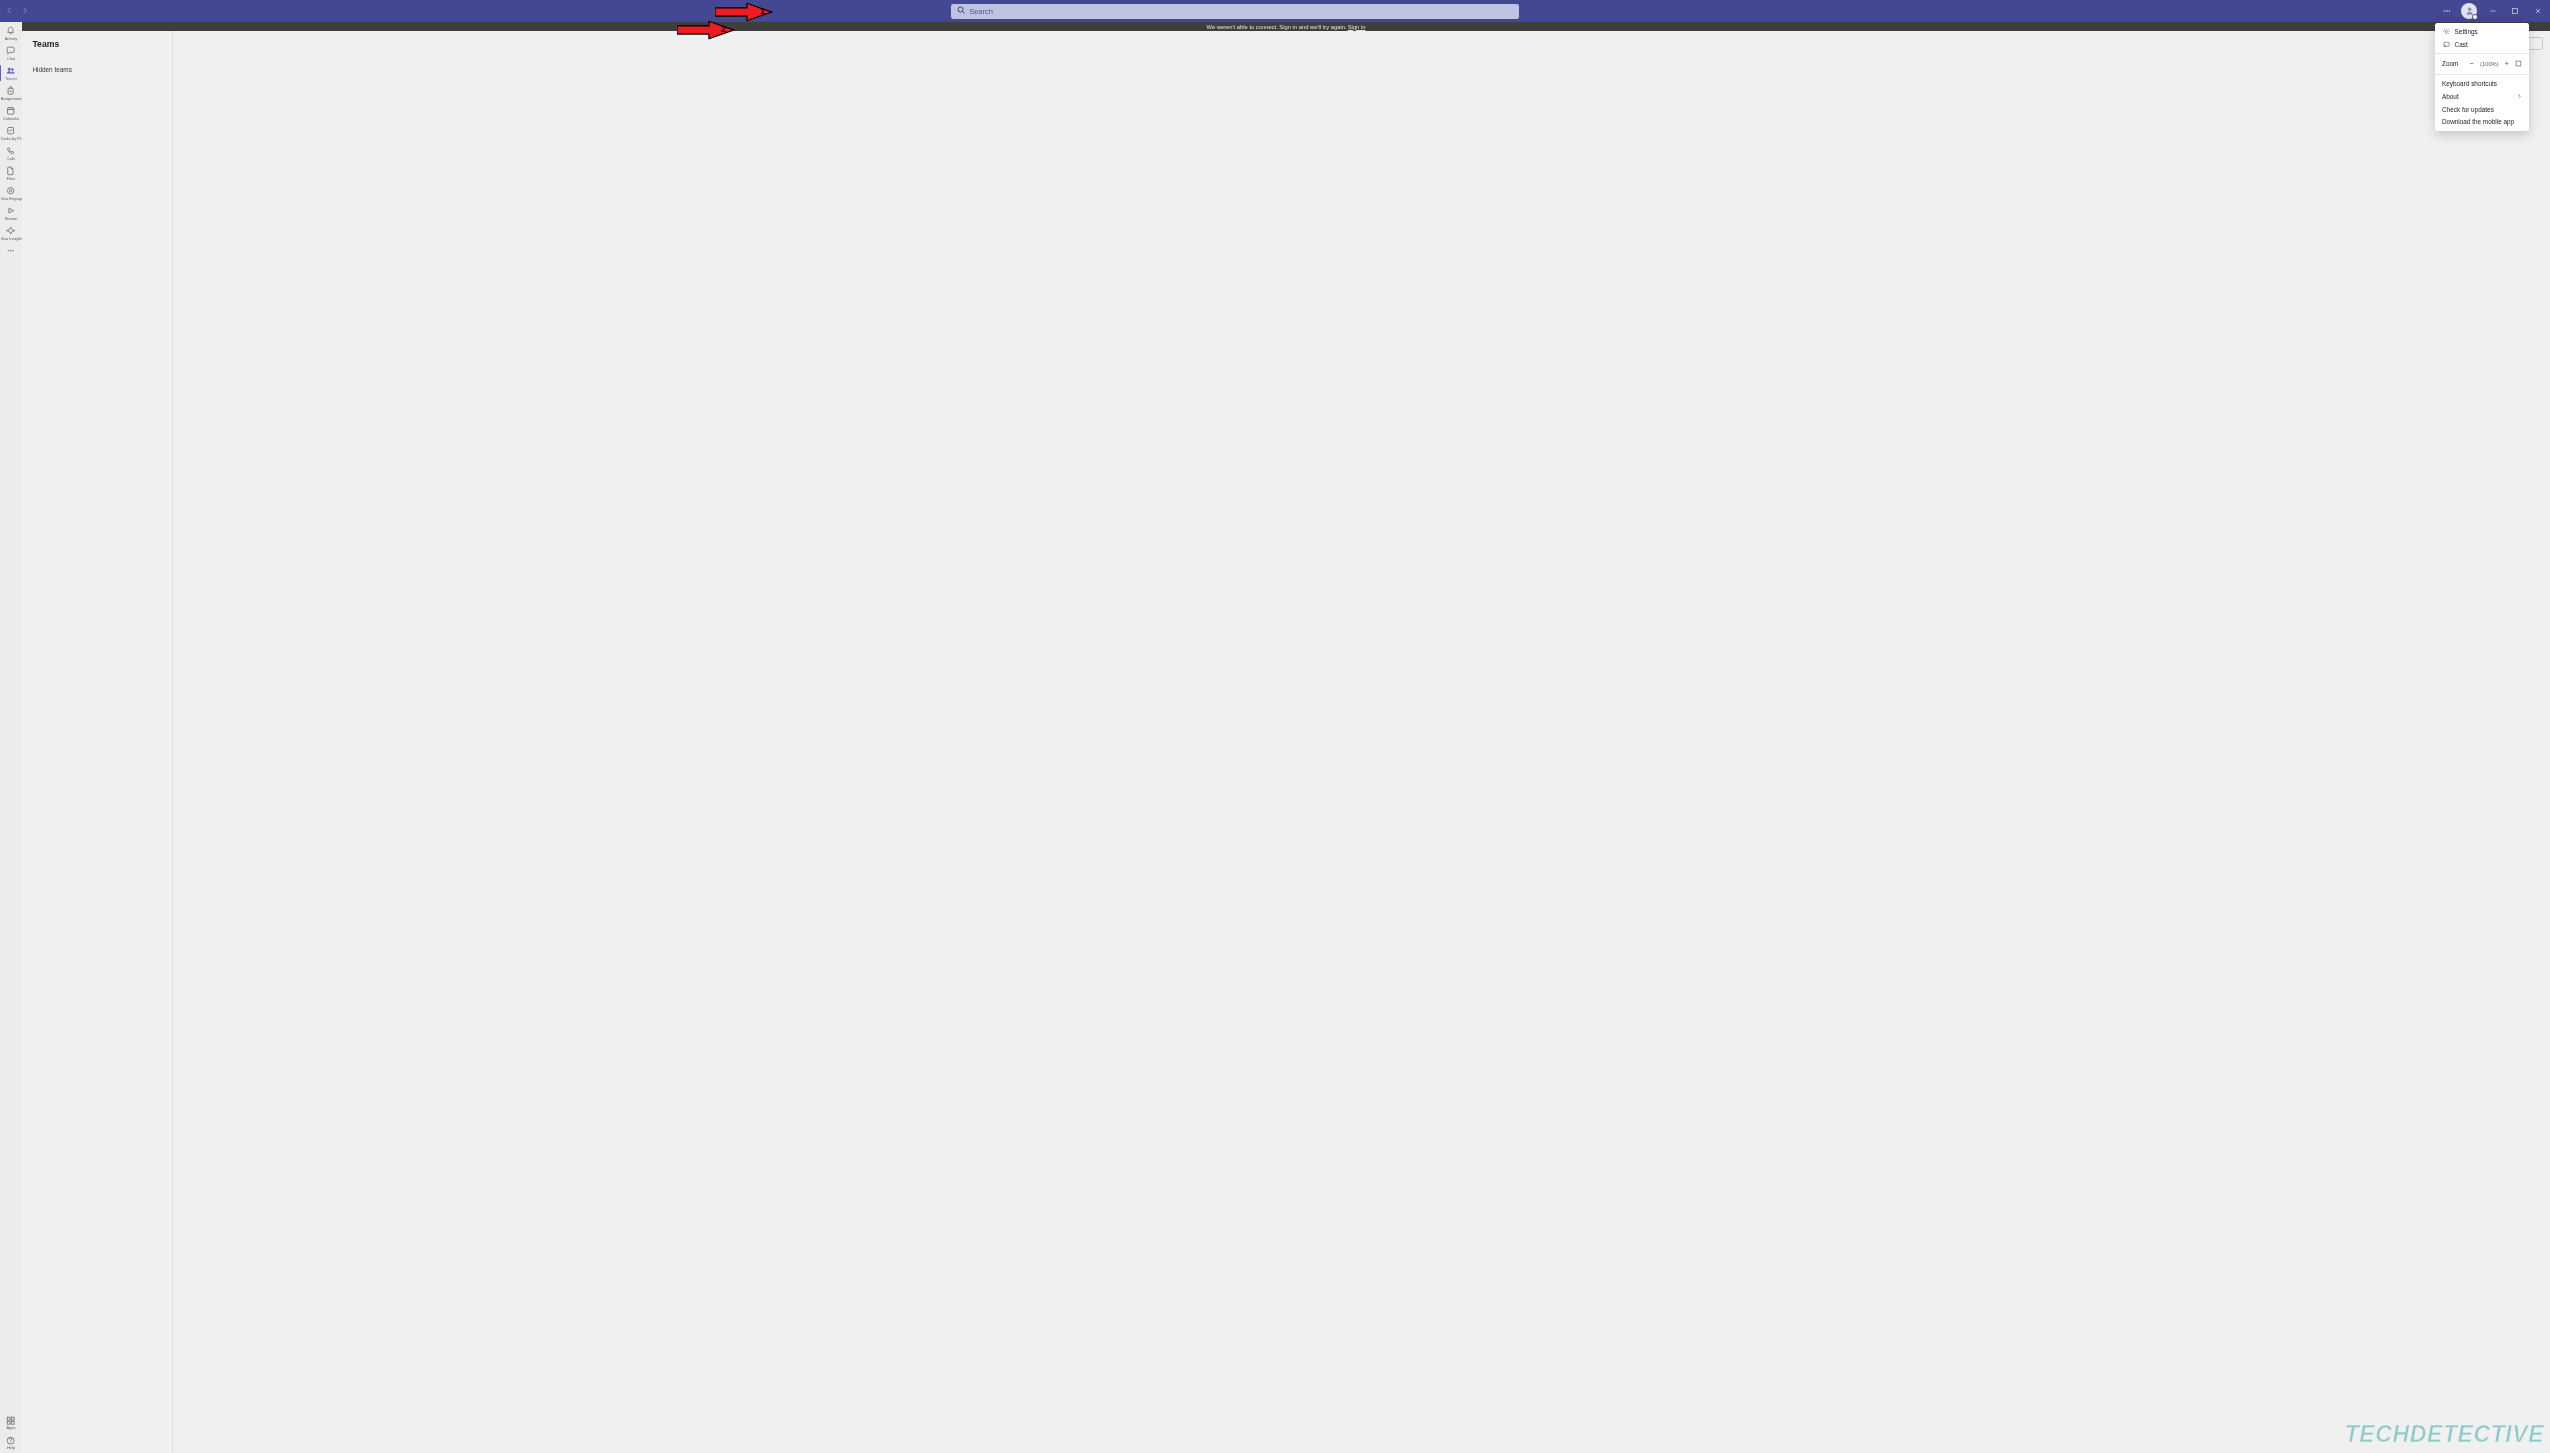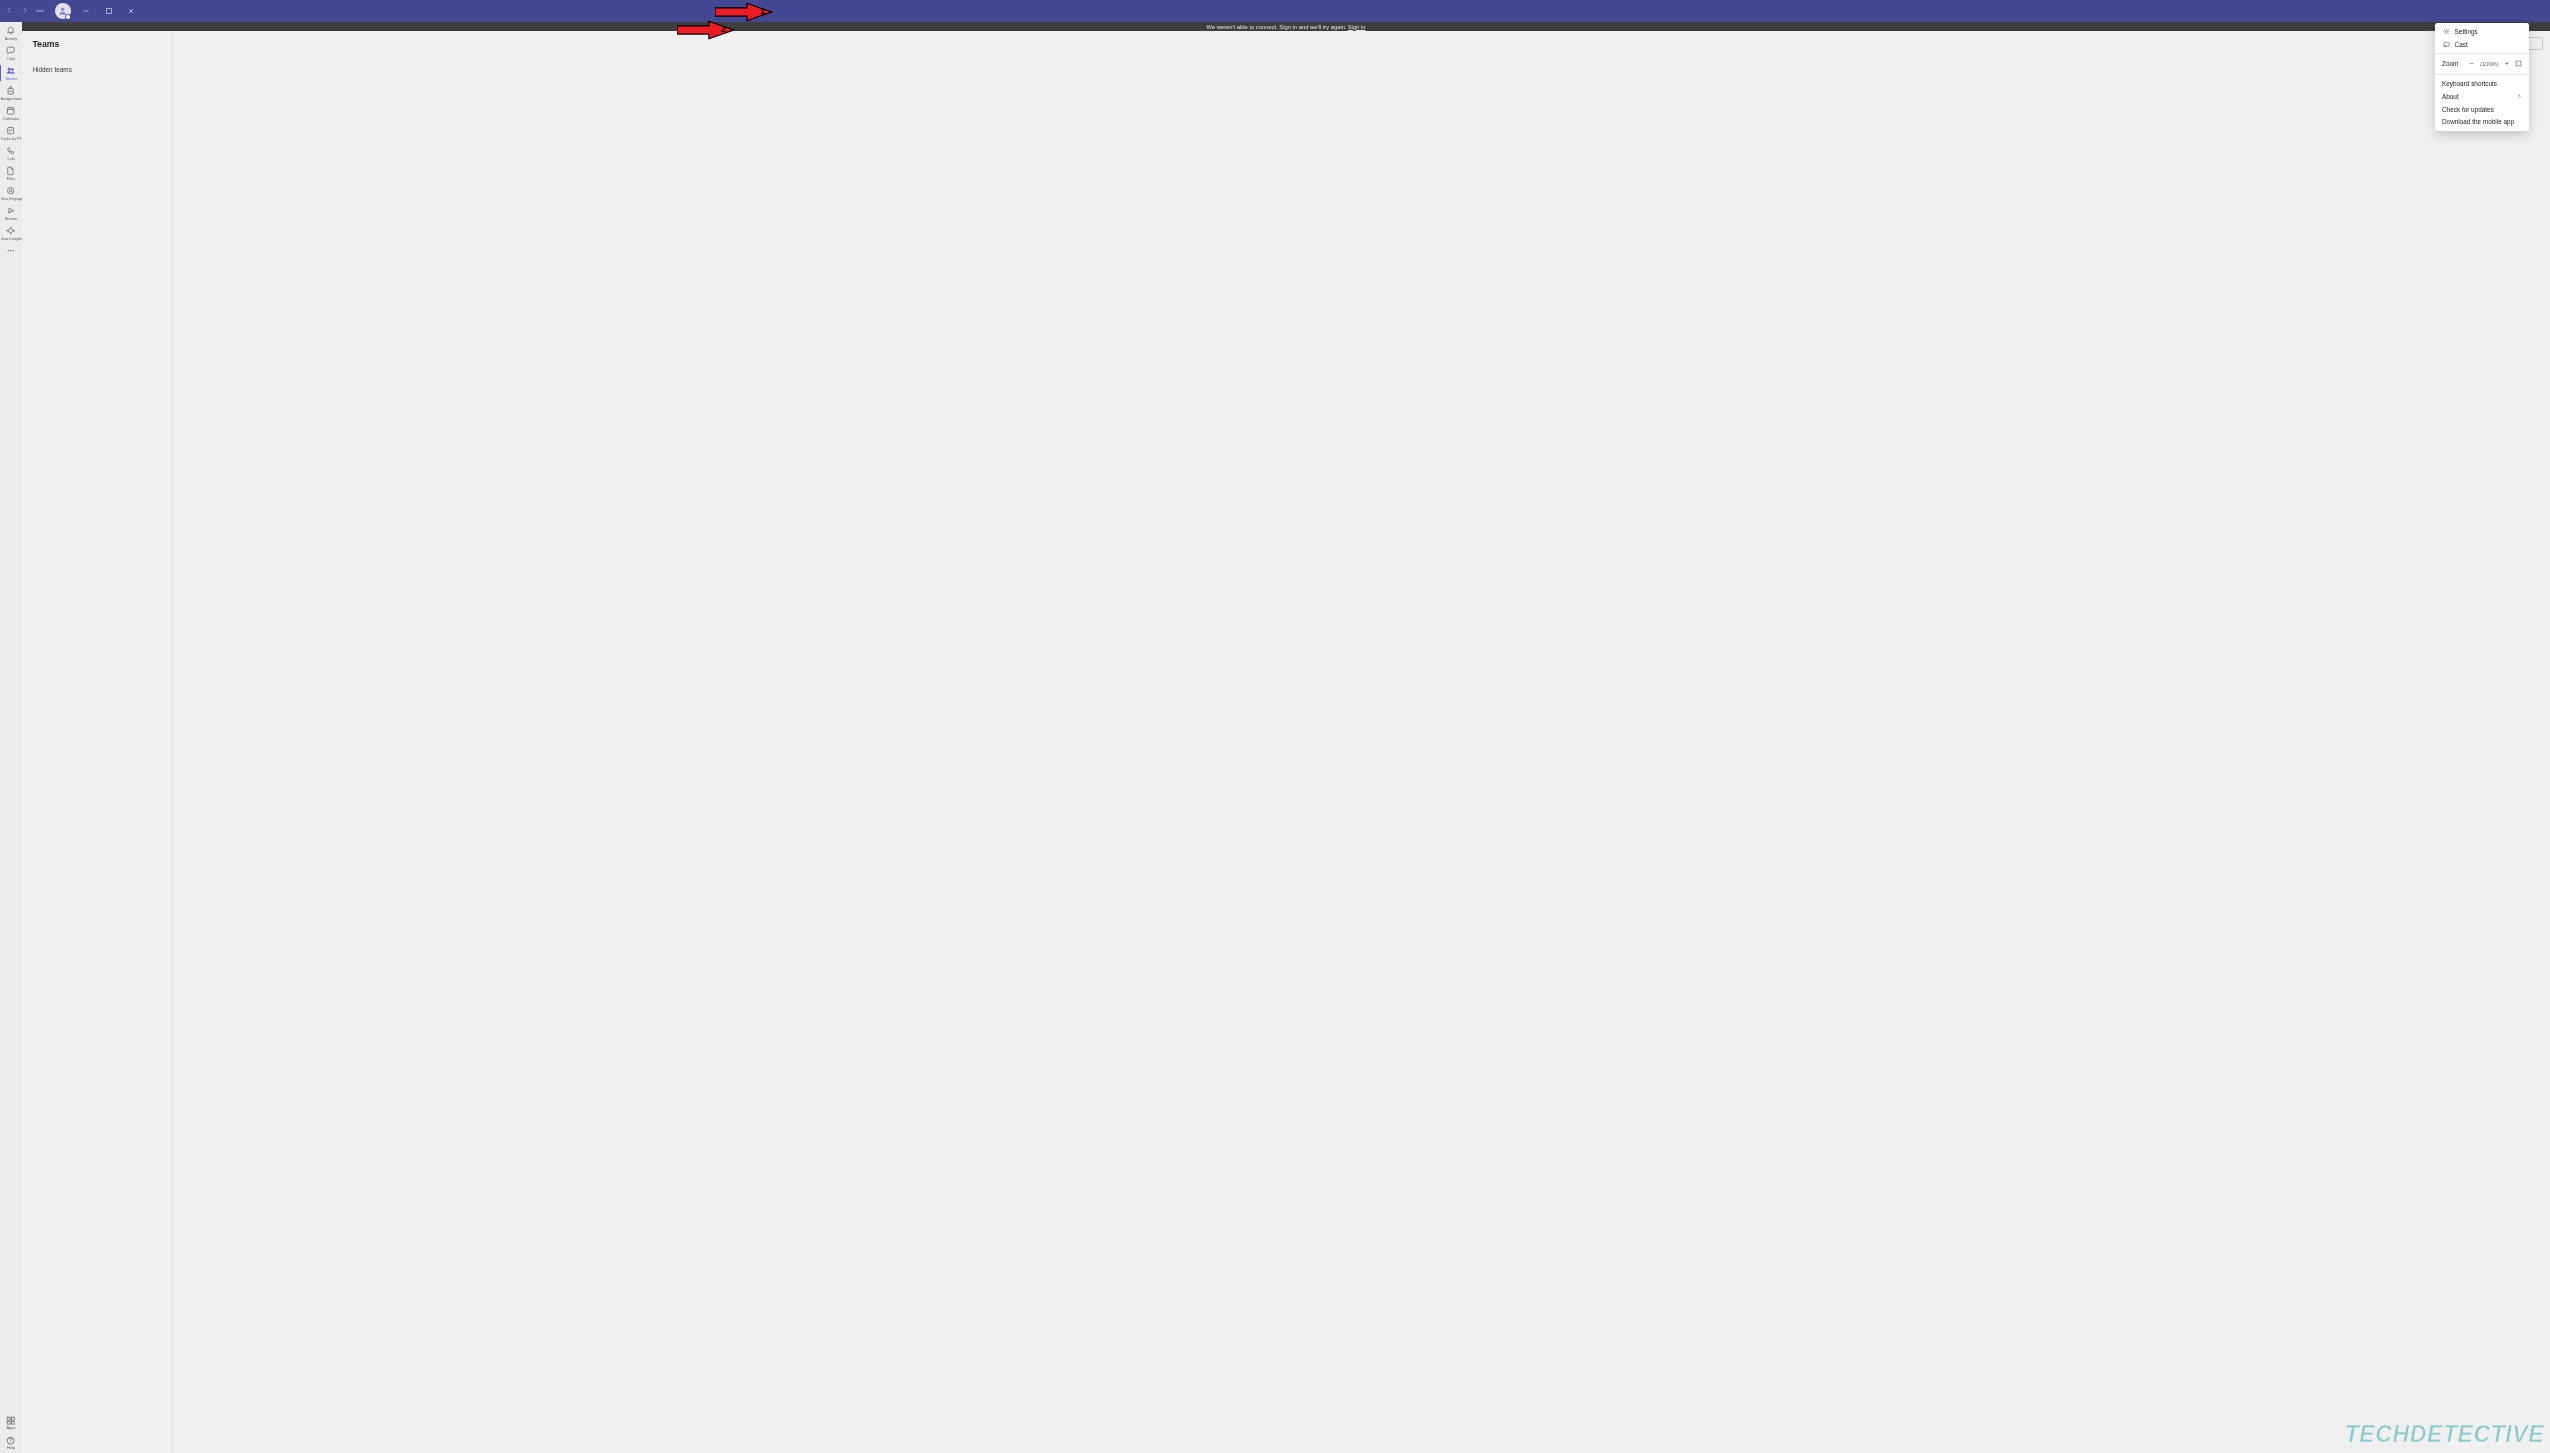--- a/index.html
+++ b/index.html
@@ -272,20 +272,31 @@
           <polyline points="10,2 4,8 10,14"></polyline>
         </svg>
     </div>
     <div class="arr">
       <svg viewBox="0 0 16 16">
           <polyline points="6,2 12,8 6,14"></polyline>
         </svg>
     </div>
   </div>
 
+  <div class="search-wrap">
+    <div class="searchbox">
+      <span>
+        <svg viewBox="0 0 16 16">
+            <circle cx="7" cy="7" r="5"></circle>
+            <line x1="11" y1="11" x2="15" y2="15"></line>
+          </svg>
+      </span>
+      <input type="text" placeholder="Search" style="">
+    </div>
+  </div>
 
   <div class="title-right">
     <div class="ellipsis-btn">
       <svg viewBox="0 0 16 16">
           <circle cx="3" cy="8" r="1.2"></circle>
           <circle cx="8" cy="8" r="1.2"></circle>
           <circle cx="13" cy="8" r="1.2"></circle>
         </svg>
     </div>
     <div class="avatar-btn">

